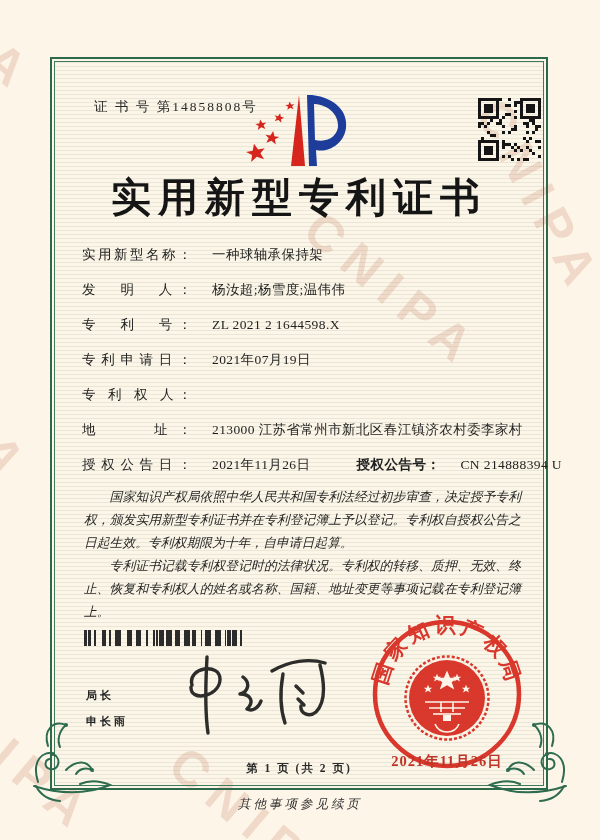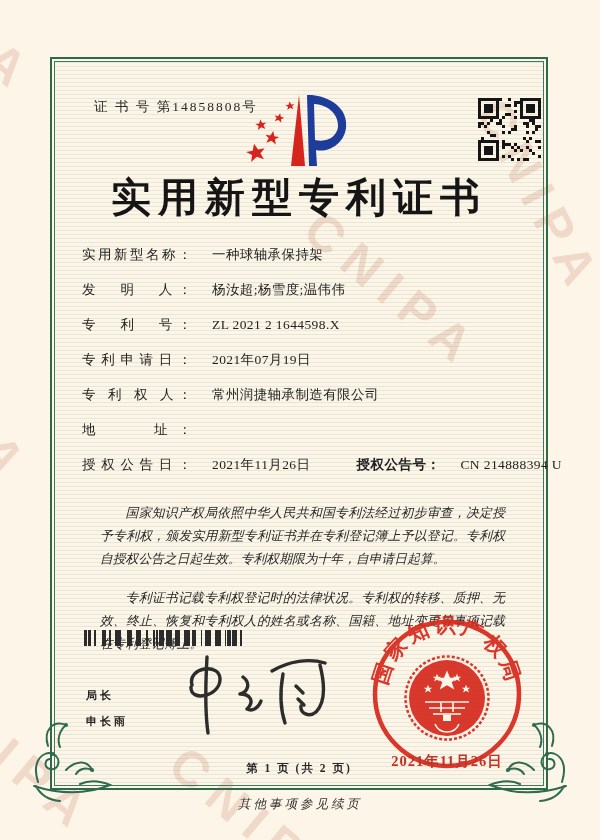--- a/index.html
+++ b/index.html
@@ -53,21 +53,21 @@
     font-weight:400;letter-spacing:0.5px;flex:none;
   }
   .fvalue{margin-left:20px;letter-spacing:0.4px;white-space:nowrap;text-align:right;}
   .flabel2{font-weight:600;letter-spacing:0.5px;margin-left:46px;flex:none;}
   
   .body-text{
     position:absolute;left:29px;top:424px;width:437px;
     font-size:12.8px;line-height:23px;text-align:justify;
     font-style:italic;color:#262626;
   }
-  .body-text p{margin:16px;text-indent:2em;}
+  .body-text p{margin:0;text-indent:2em;}
   
   .barcode{position:absolute;left:29px;top:568px;width:160px;height:16px;}
   .barcode svg{fill:#2b2b2b;}
   
   .signer{
     position:absolute;left:31px;top:620px;
     font-family:"Liberation Sans","DejaVu Sans",sans-serif;
     font-size:11px;font-weight:600;letter-spacing:3px;color:#222;
     line-height:26px;
   }
@@ -309,24 +309,24 @@
       <div class="frow" style="top:254px">
         <span class="flabel">专　利　号：</span>
         <span class="fvalue">ZL 2021 2 1644598.X</span>
       </div>
       <div class="frow" style="top:289px">
         <span class="flabel">专利申请日：</span>
         <span class="fvalue">2021年07月19日</span>
       </div>
       <div class="frow" style="top:324px">
         <span class="flabel">专 利 权 人：</span>
-        <span class="fvalue">常州润捷轴承制造有限公司</span>
       </div>
       <div class="frow" style="top:359px">
         <span class="flabel">地　　址：</span>
+        <span class="fvalue">213000 江苏省常州市新北区春江镇济农村委李家村</span>
       </div>
       <div class="frow" style="top:394px">
         <span class="flabel">授权公告日：</span>
         <span class="fvalue">2021年11月26日</span>
         <span class="flabel2">授权公告号：</span>
         <span class="fvalue">CN 214888394 U</span>
       </div>
 
       <div class="body-text">
         <p>国家知识产权局依照中华人民共和国专利法经过初步审查，决定授予专利权，颁发实用新型专利证书并在专利登记簿上予以登记。专利权自授权公告之日起生效。专利权期限为十年，自申请日起算。</p>

